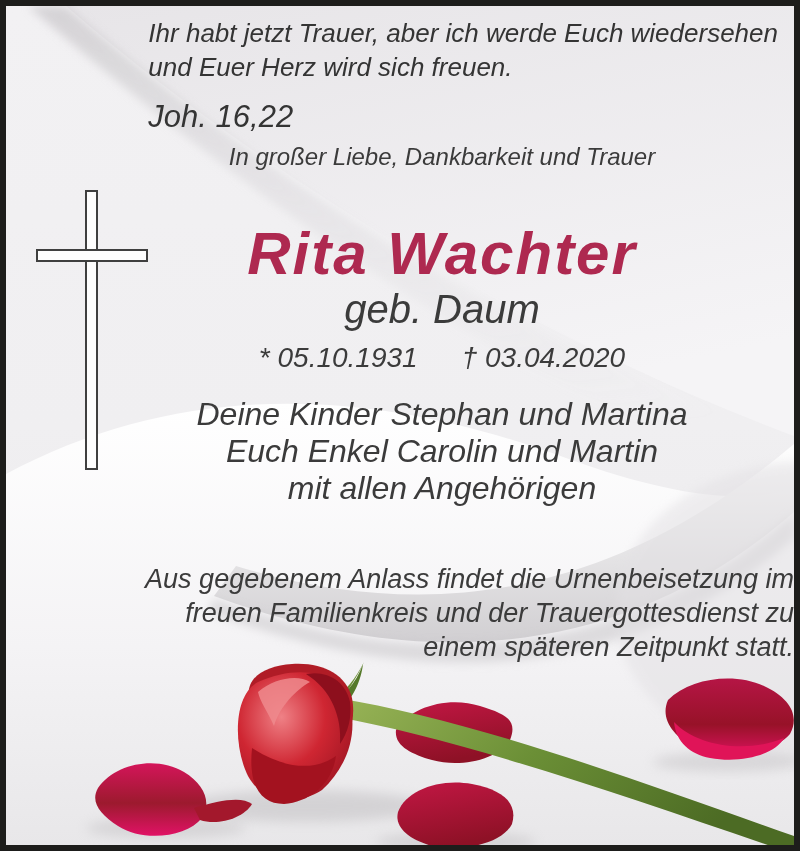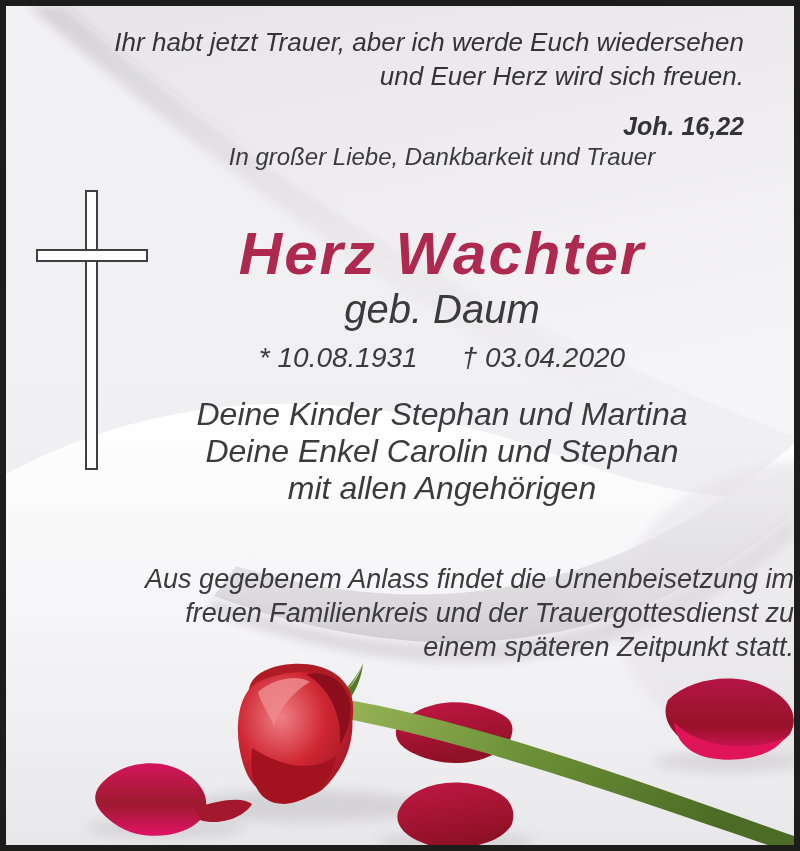--- a/index.html
+++ b/index.html
@@ -8,22 +8,22 @@
     width:800px;height:851px;
     box-sizing:border-box;
     border:6px solid #1d1d1b;
     overflow:hidden;
     font-family:"Liberation Sans", sans-serif;
     color:#3b3b3b;
   }
   .bg{position:absolute;left:0;top:0;width:788px;height:839px;z-index:0;}
   .art{position:absolute;left:0;top:0;width:788px;height:839px;z-index:2;pointer-events:none;}
   .txt{position:absolute;z-index:3;font-style:italic;}
-  .scripture{top:10px;right:50px;text-align:right;font-size:26px;line-height:34px;color:#343434;margin-top:9px;}
-  .scripture .ref{margin-top:16px;font-size:25px;font-weight:bold;}
+  .scripture{top:10px;right:16px;font-size:26px;line-height:34px;color:#343434;}
+  .scripture .ref{margin-top:16px;font-size:31px;}
   .centercol{left:84px;width:704px;text-align:center;}
   .intro{top:133px;font-size:24px;line-height:36px;}
   .name{top:216px;font-size:60px;line-height:64px;font-weight:bold;letter-spacing:2px;color:#ae2950;}
   .maiden{top:286px;font-size:40px;line-height:34px;}
   .dates{top:336px;font-size:28px;line-height:32px;}
   .dates .sep{display:inline-block;width:44px;}
   .mourners{top:390px;font-size:32px;line-height:37px;}
   .announcement{left:0;width:788px;top:556px;text-align:right;font-size:27px;line-height:34px;}
   .cross-wrap{position:absolute;left:24px;top:177px;width:122px;height:292px;z-index:2;}
 </style>
@@ -80,30 +80,30 @@
       <rect x="56" y="8" width="11" height="278" fill="#fdfdfd" stroke="#3f3f3f" stroke-width="2"></rect>
       <rect x="7" y="67" width="110" height="11" fill="#fdfdfd" stroke="#3f3f3f" stroke-width="2"></rect>
       <rect x="57.5" y="68.5" width="8" height="8" fill="#fdfdfd"></rect>
     </svg>
   </div>
 
   <div class="txt centercol intro">
     <div>In großer Liebe, Dankbarkeit und Trauer</div>
   </div>
 
-  <div class="txt centercol name">Herz Wachter</div>
+  <div class="txt centercol name">Rita Wachter</div>
   <div class="txt centercol maiden">geb. Daum</div>
 
   <div class="txt centercol dates">
-    <span>* 10.08.1931</span><span class="sep"></span><span>† 03.04.2020</span>
+    <span>* 05.10.1931</span><span class="sep"></span><span>† 03.04.2020</span>
   </div>
 
   <div class="txt centercol mourners">
     <div>Deine Kinder Stephan und Martina</div>
-    <div>Deine Enkel Carolin und Stephan</div>
+    <div>Euch Enkel Carolin und Martin</div>
     <div>mit allen Angehörigen</div>
   </div>
 
   <div class="txt announcement">
     <div>Aus gegebenem Anlass findet die Urnenbeisetzung im</div>
     <div>freuen Familienkreis und der Trauergottesdienst zu</div>
     <div>einem späteren Zeitpunkt statt.</div>
   </div>
 
   <svg class="art" viewBox="0 0 788 839" aria-hidden="true">

